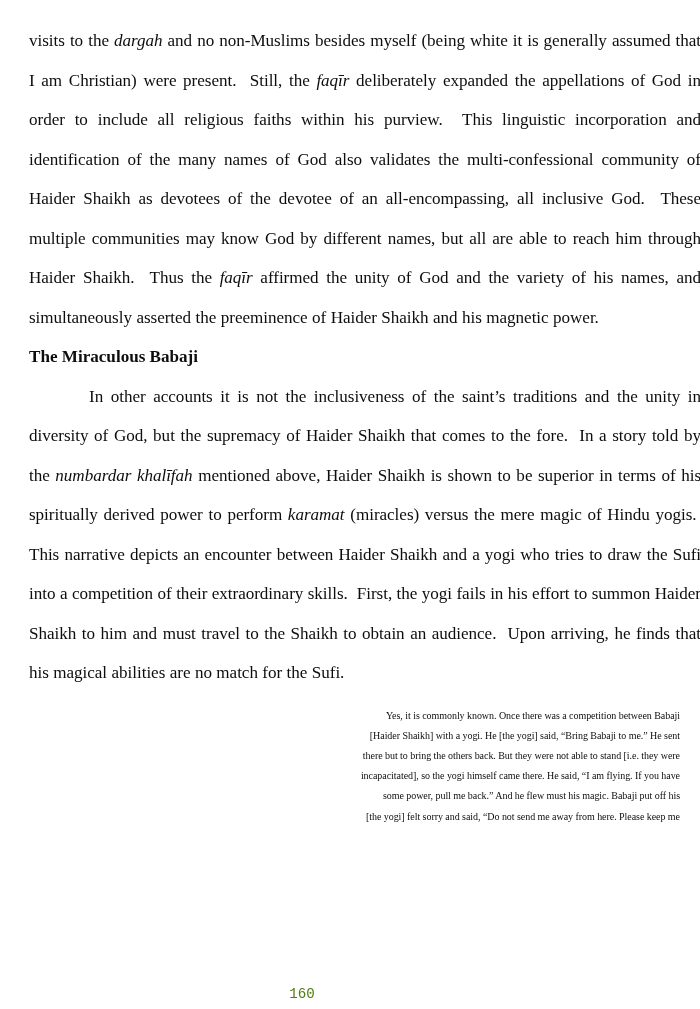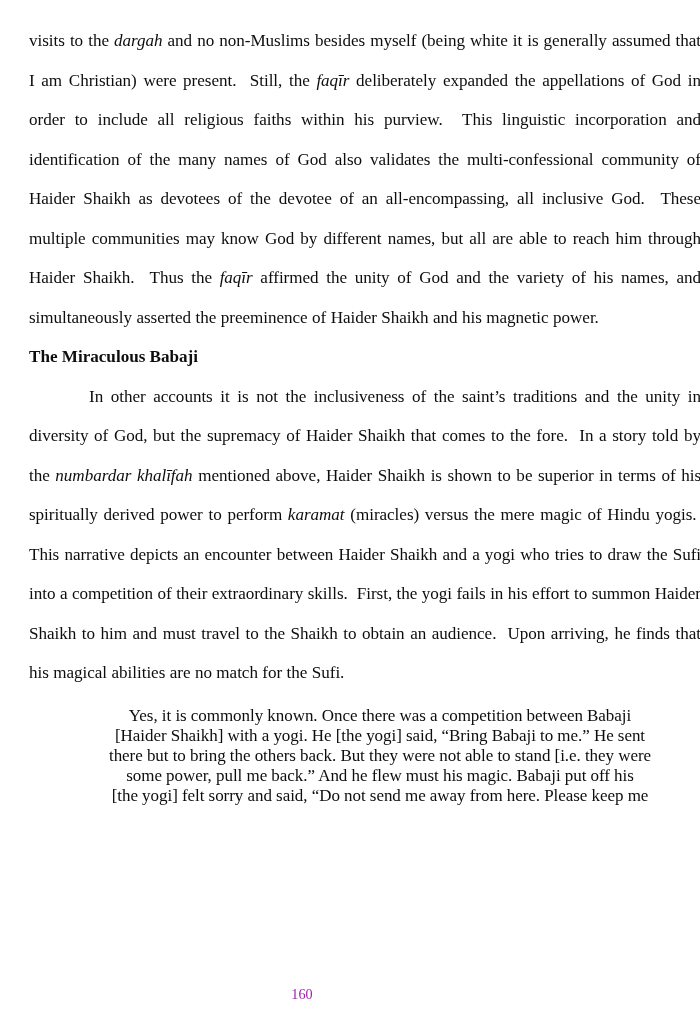--- a/index.html
+++ b/index.html
@@ -58,40 +58,41 @@
     font-size: 17.1px;
     font-weight: bold;
     line-height: 39.5px;
     margin: 0;
     text-align: left;
   }
 
   .block-quote {
     margin: 0;
     padding: 0 0 0 51px;
-    font-size: 17px;
+    font-size: 10px;
     line-height: 20.2px;
-    text-align: center;
+    text-align: right;
     width: 600px;
     letter-spacing: -0.05px;
   }
 
   .block-quote-spacer {
     height: 13px;
   }
 
   .page-number {
     position: absolute;
     left: 0;
     top: 986px;
     width: 580px;
     text-align: center;
     font-size: 14.2px;
     line-height: 16px;
-    color: #a21caf;
+    color: #4d7c0f;
+    font-family: Liberation Mono, monospace;
   }
 
   i, .ital { font-style: italic; }
 </style>
 </head>
 <body>
 
 <div class="page">
 
   <div class="text-column">
@@ -101,20 +102,21 @@
     <h2 class="section-heading">The Miraculous Babaji</h2>
 
     <p class="body-par indented">In other accounts it is not the inclusiveness of the saint’s traditions and the unity in diversity of God, but the supremacy of Haider Shaikh that comes to the fore.&nbsp; In a story told by the <i>numbardar khalīfah</i> mentioned above, Haider Shaikh is shown to be superior in terms of his spiritually derived power to perform <i>karamat</i> (miracles) versus the mere magic of Hindu yogis.&nbsp; This narrative depicts an encounter between Haider Shaikh and a yogi who tries to draw the Sufi into a competition of their extraordinary skills.&nbsp; First, the yogi fails in his effort to summon Haider Shaikh to him and must travel to the Shaikh to obtain an audience.&nbsp; Upon arriving, he finds that his magical abilities are no match for the Sufi.</p>
 
     <div class="block-quote-spacer"></div>
 
     <blockquote class="block-quote">
       <div>Yes, it is commonly known.  Once there was a competition between Babaji</div>
       <div>[Haider Shaikh] with a yogi.  He [the yogi] said, “Bring Babaji to me.”  He sent</div>
       <div>there but to bring the others back.  But they were not able to stand [i.e. they were</div>
+      <div>incapacitated], so the yogi himself came there. He said, “I am flying.  If you have</div>
       <div>some power, pull me back.” And he flew must his magic.  Babaji put off his</div>
       <div>[the yogi] felt sorry and said, “Do not send me away from here.  Please keep me</div>
     </blockquote>
 
   </div>
 
   <div class="page-number">160</div>
 
 </div>
 

